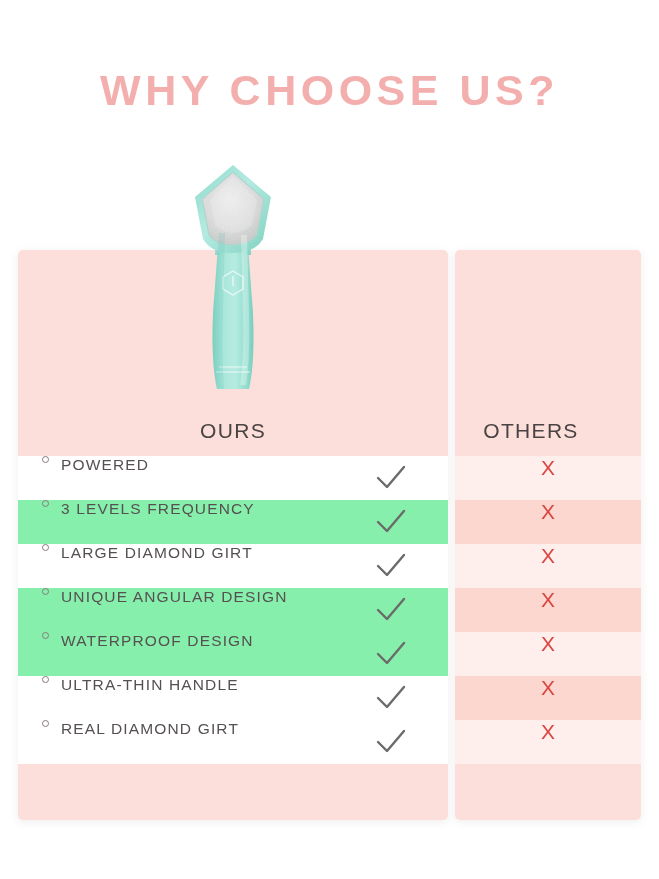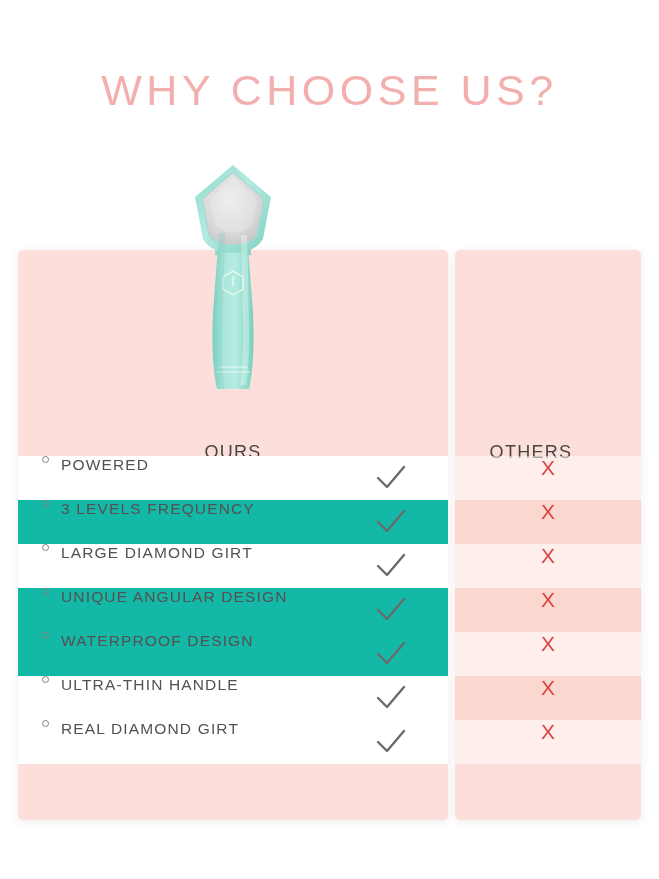--- a/index.html
+++ b/index.html
@@ -18,21 +18,21 @@
   
   .title {
     position: absolute;
     top: 66px;
     left: 0;
     width: 659px;
     text-align: center;
     font-size: 43px;
     letter-spacing: 4.5px;
     color: #f3afad;
-    font-weight: 400;
+    font-weight: 700;
     font-family: "Liberation Sans", sans-serif;
     white-space: nowrap;
   }
 
   
   .panel-ours {
     position: absolute;
     left: 18px;
     top: 250px;
     width: 430px;
@@ -48,26 +48,25 @@
     width: 186px;
     height: 570px;
     background: #fcdfda;
     border-radius: 5px;
     box-shadow: 0 2px 9px rgba(120, 90, 90, 0.10);
   }
 
   
   .col-head {
     position: absolute;
-    font-size: 18px;
+    font-size: 21px;
     color: #4a4343;
     letter-spacing: 1.3px;
     font-weight: 400;
     white-space: nowrap;
-    margin-top: 23px;
   }
   .head-ours {
     top: 419px;
     left: 18px;
     width: 430px;
     text-align: center;
   }
   .head-others {
     top: 419px;
     left: 455px;
@@ -91,21 +90,21 @@
   .row {
     height: 44px;
     display: flex;
     align-items: flex-start;
     position: relative;
   }
   .row.white {
     background: #ffffff;
   }
   .row.pink {
-    background: #14b8a6;
+    background: #86efac;
   }
   
   .rows-right .row.white {
     background: rgba(255, 255, 255, 0.50);
   }
   .rows-right .row.pink {
     background: rgba(250, 208, 199, 0.55);
   }
 
   .bullet {

